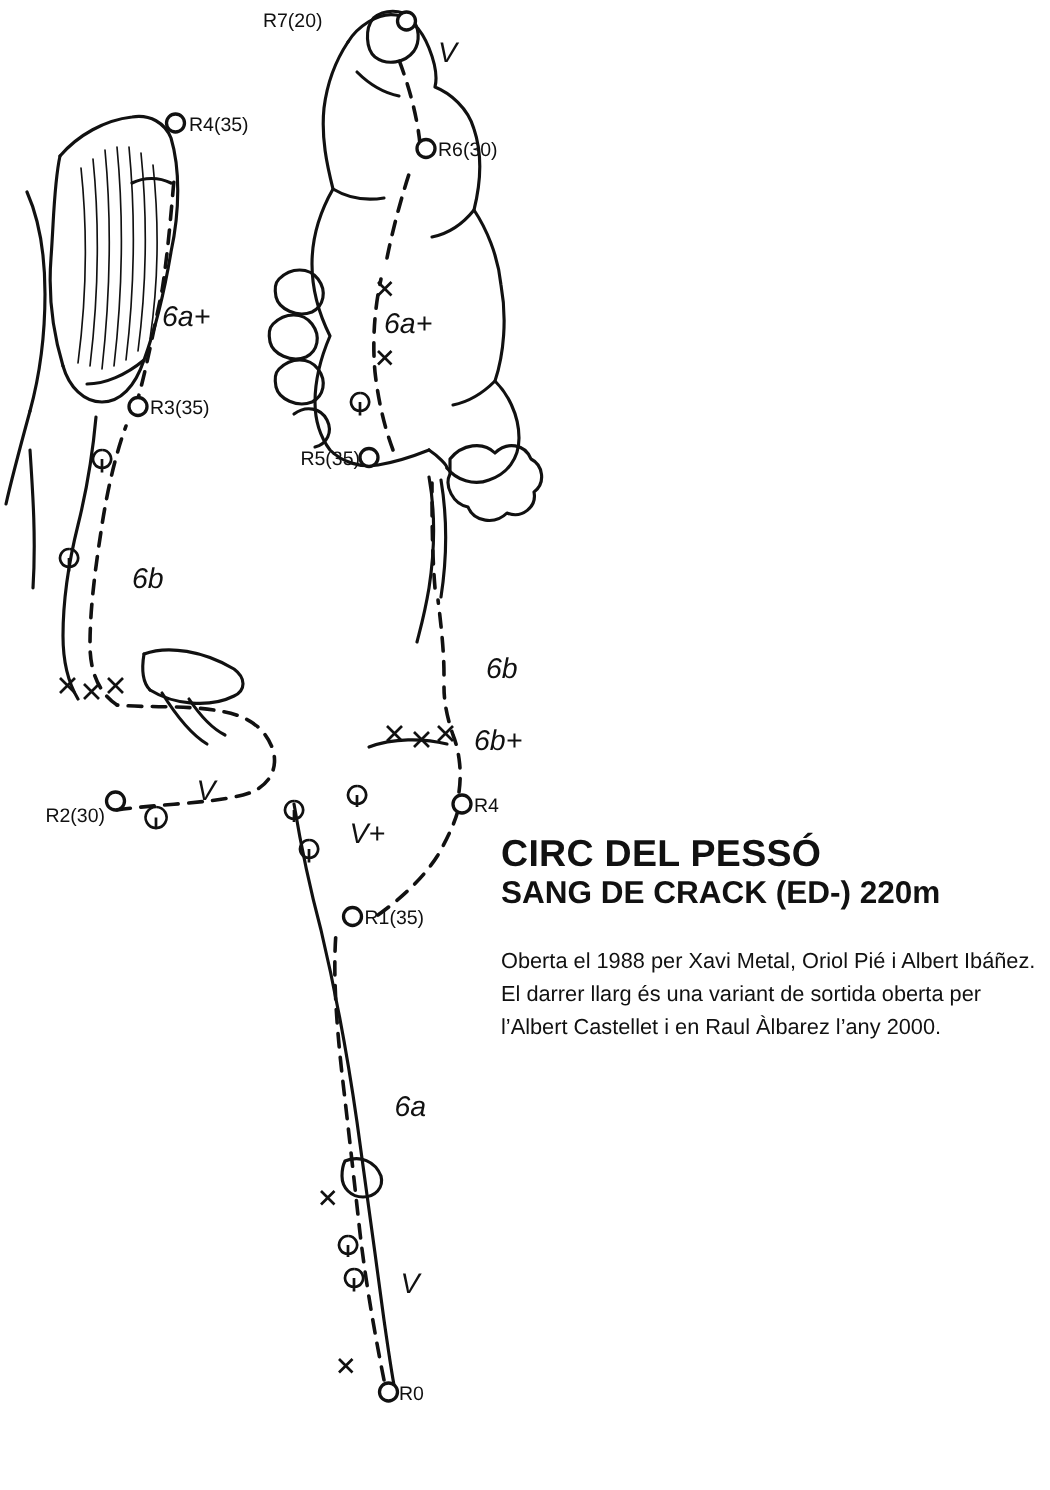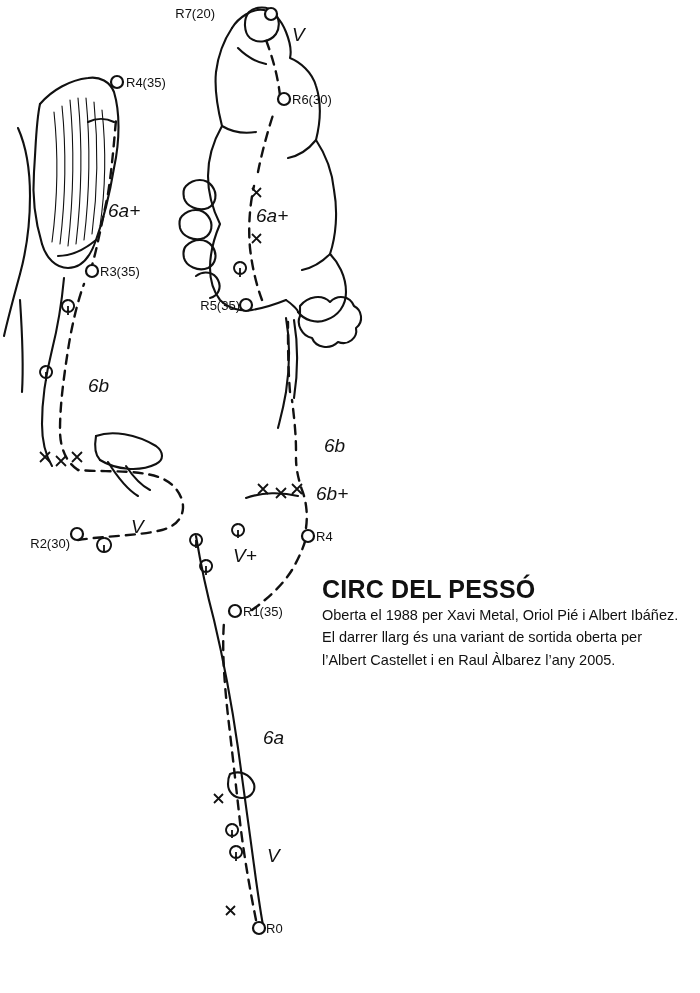--- a/index.html
+++ b/index.html
@@ -35,24 +35,23 @@
   }
   .label-grade {
     font-size: 19px;
     font-style: italic;
   }
   .label-belay {
     font-size: 13px;
   }
   .info-panel {
     position: absolute;
-    left: 322px;
+    left: 334px;
     top: 555px;
     width: 362px;
-    margin-top: 20px;
   }
   .title-main {
     font-size: 25px;
     font-weight: bold;
     letter-spacing: 0.2px;
     margin: 0 0 1px 0;
     line-height: 1.12;
   }
   .title-sub {
     font-size: 21px;
@@ -202,14 +201,15 @@
       <text class="txt label-grade" x="131" y="533">V</text>
       <text class="txt label-grade" x="233" y="562">V+</text>
       <text class="txt label-grade" x="263" y="744">6a</text>
       <text class="txt label-grade" x="267" y="862">V</text>
     </g>
   </svg>
 </div>
 
 <div class="info-panel">
   <h1 class="title-main">CIRC DEL PESSÓ</h1>
-  <p class="para">Oberta el 1988 per Xavi Metal, Oriol Pié i Albert Ibáñez. El darrer llarg és una variant de sortida oberta per l’Albert Castellet i en Raul Àlbarez l’any 2005.</p>
+  <h2 class="title-sub">SANG DE CRACK (ED-) 220m</h2>
+  <p class="para">Oberta el 1988 per Xavi Metal, Oriol Pié i Albert Ibáñez. El darrer llarg és una variant de sortida oberta per l’Albert Castellet i en Raul Àlbarez l’any 2000.</p>
 </div>
 
 </body></html>

